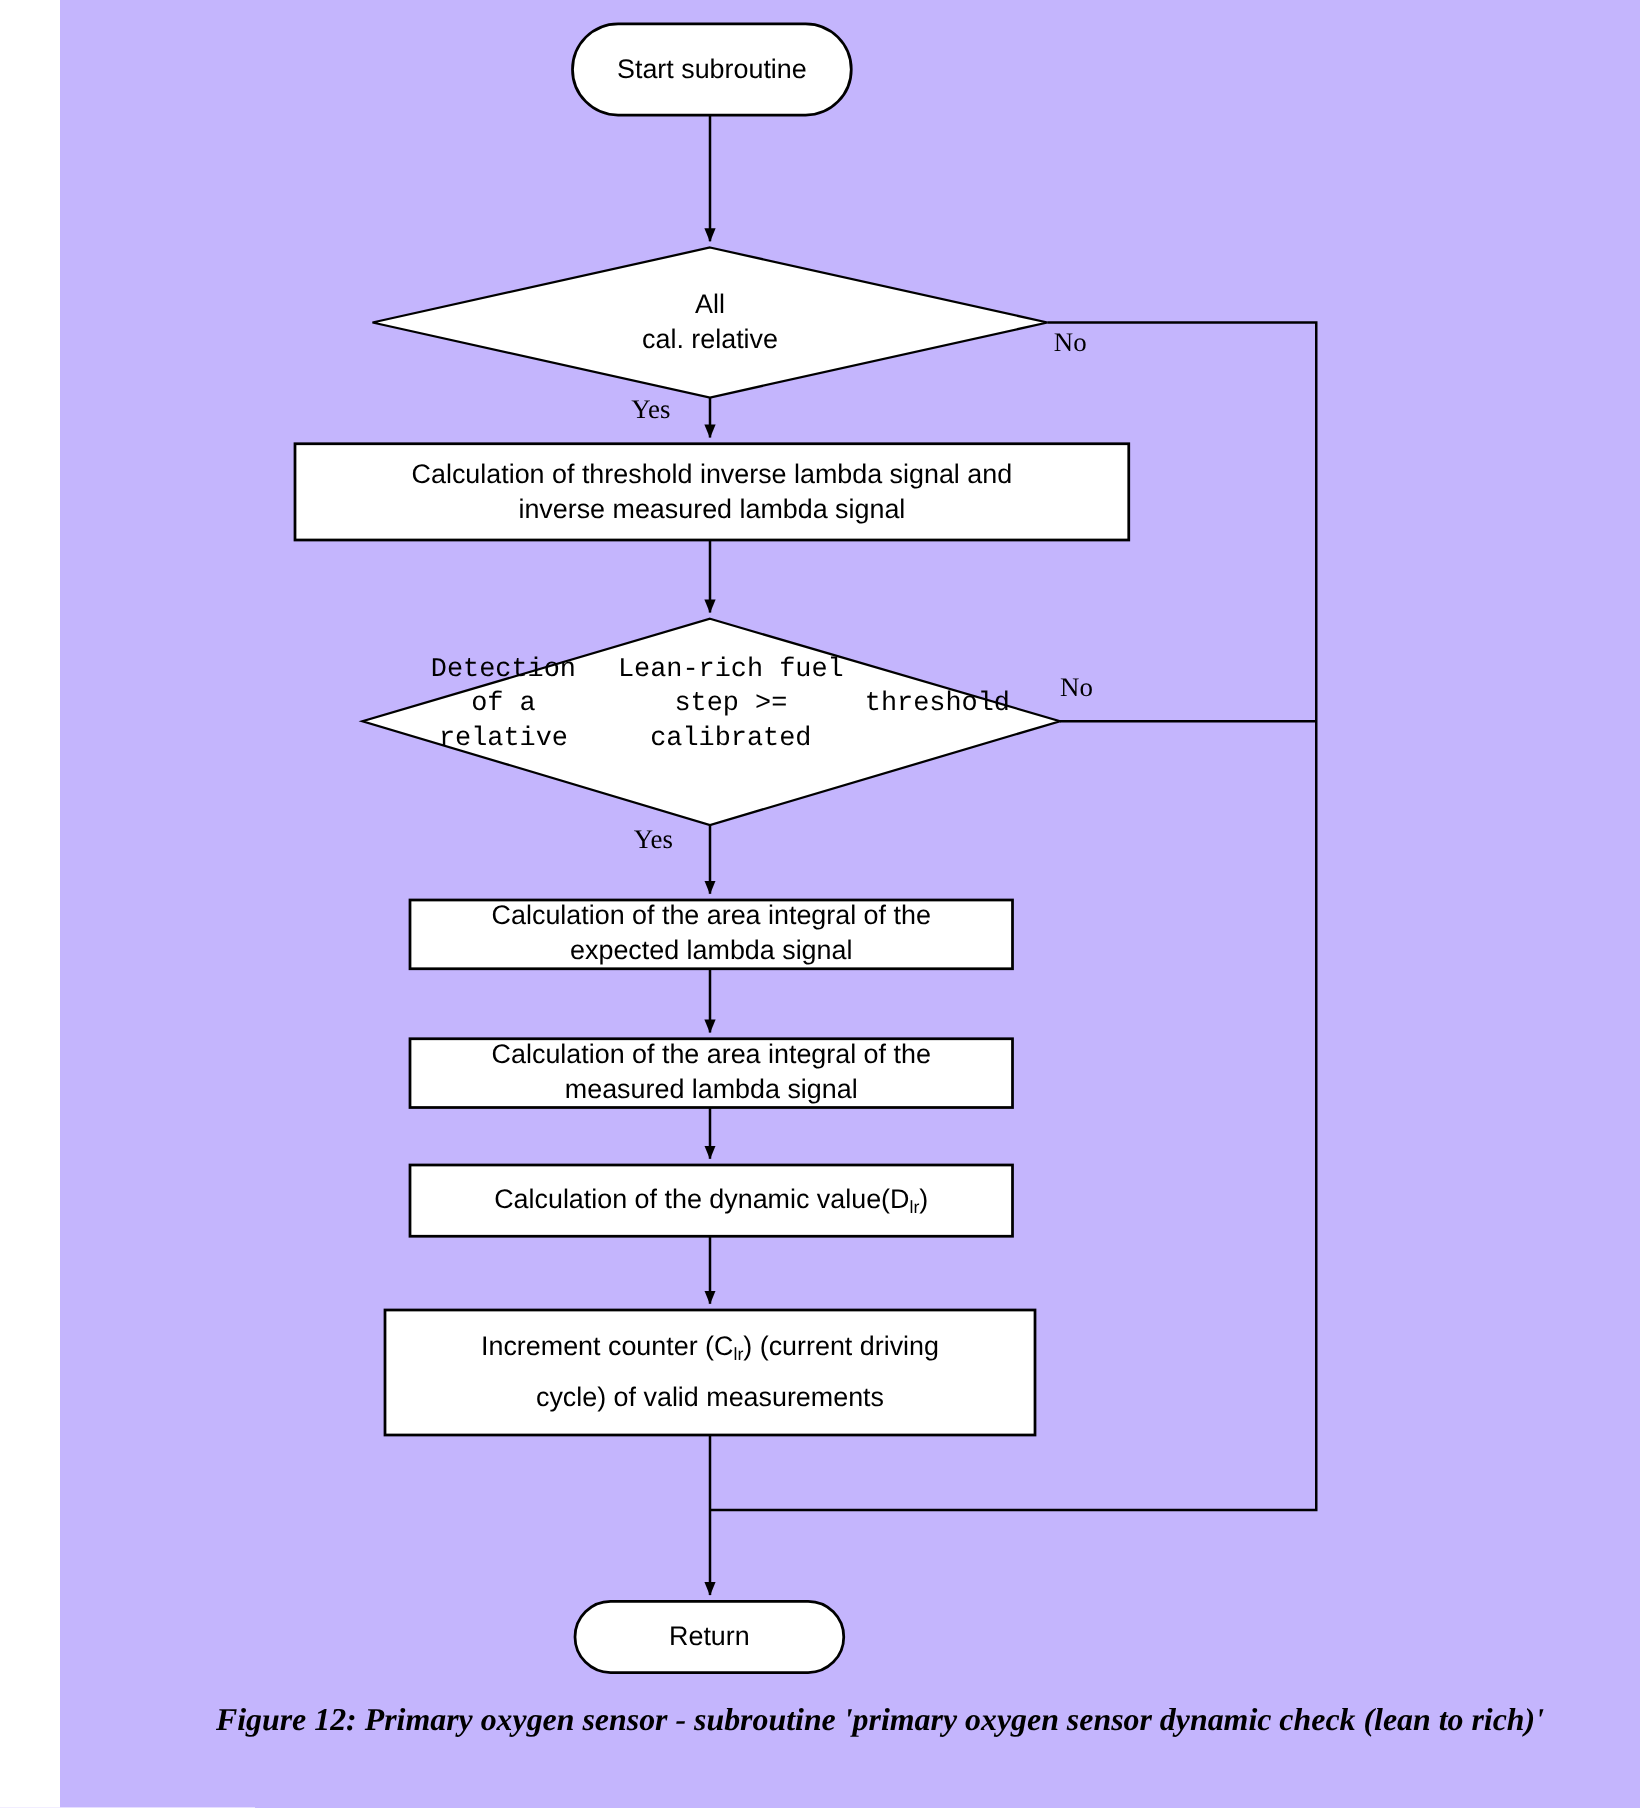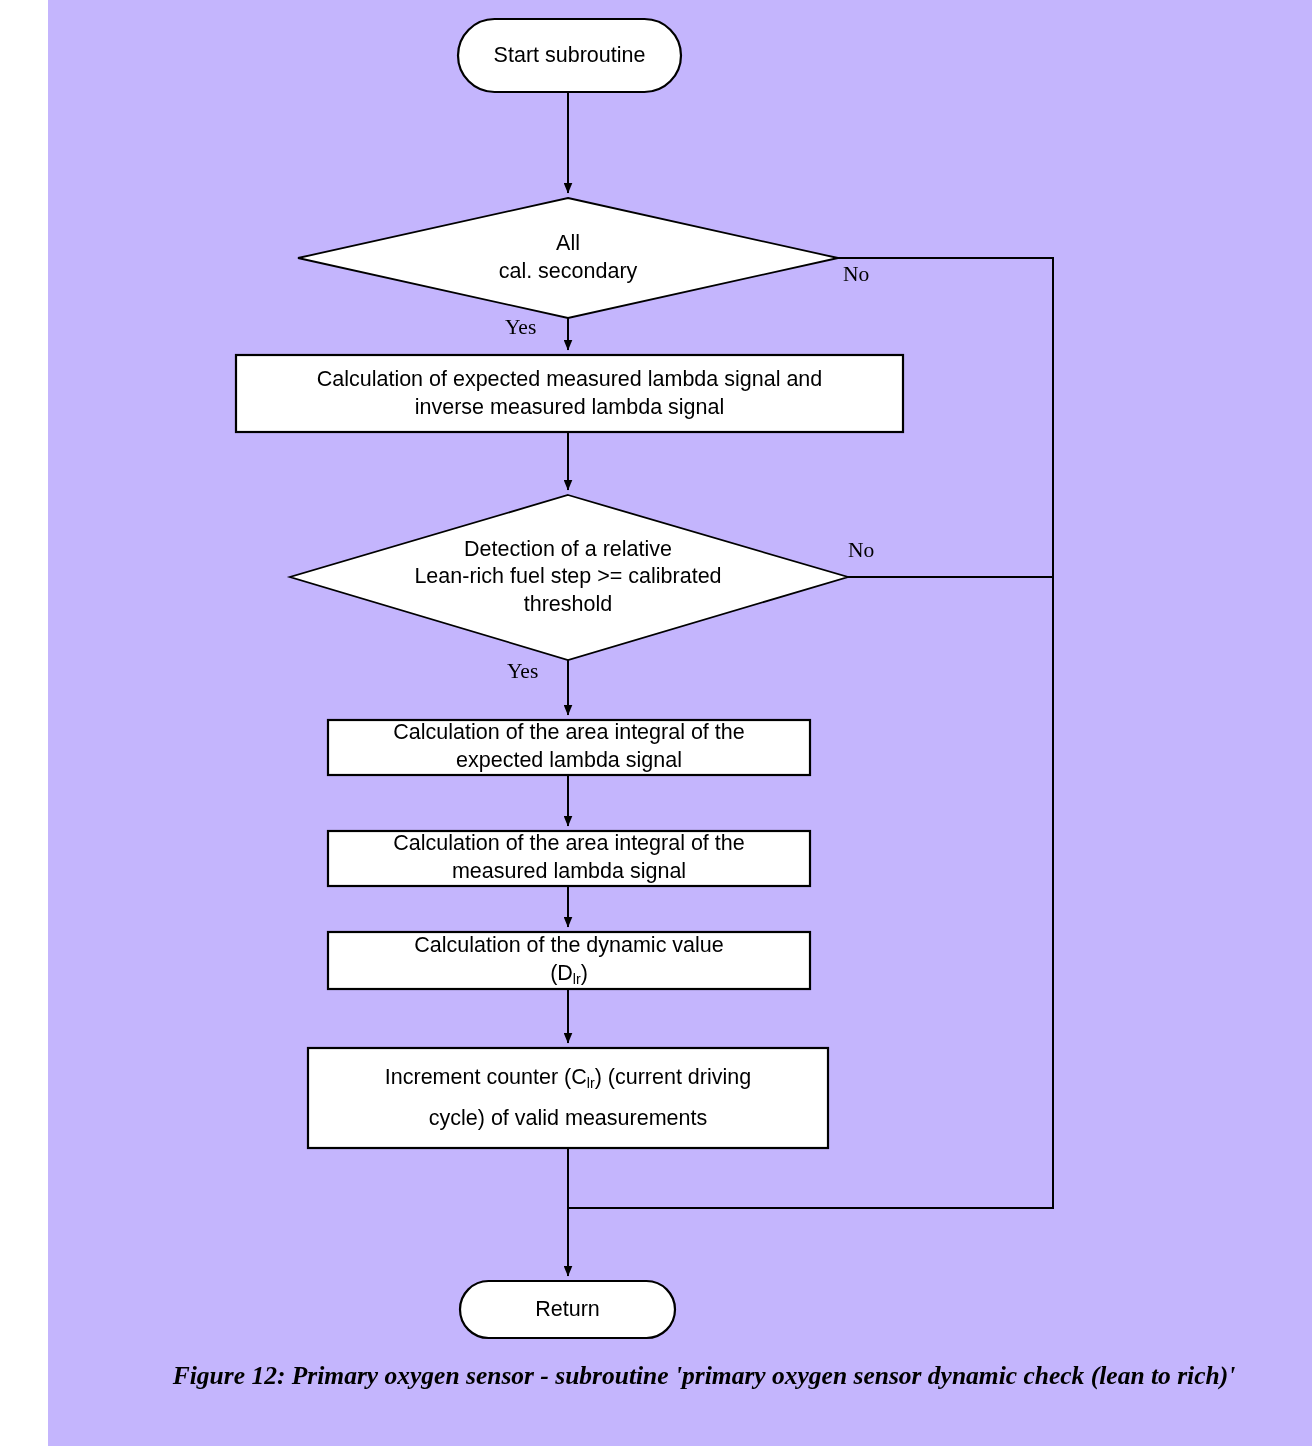--- a/index.html
+++ b/index.html
@@ -113,53 +113,53 @@
 
     <path d="M790,258 L1005,258 L1005,1208 L520,1208" fill="none" stroke="#000000" stroke-width="2"></path>
 
     <path d="M800,577 L1005,577" fill="none" stroke="#000000" stroke-width="2"></path>
   </svg>
 
   <div class="node-text" style="left:410px; top:19px; width:223px; height:73px;">Start subroutine</div>
 
   <div class="node-text" style="left:280px; top:208px; width:480px; height:100px; flex-direction:column;">
     <span>All</span>
-    <span>cal. secondary</span>
+    <span>cal. relative</span>
   </div>
 
   <div class="branch-label" style="left:795px; top:262px;">No</div>
 
   <div class="branch-label" style="left:457px; top:315px;">Yes</div>
 
   <div class="node-text" style="left:196px; top:355px; width:651px; height:77px; flex-direction:column;">
-    <span>Calculation of expected measured lambda signal and</span>
+    <span>Calculation of threshold inverse lambda signal and</span>
     <span>inverse measured lambda signal</span>
   </div>
 
-  <div class="node-text" style="left:280px; top:527px; width:480px; height:100px; flex-direction:column;">
+  <div class="node-text" style="left:280px; top:514px; width:480px; height:100px; font-family:Liberation Mono, monospace;">
     <span>Detection of a relative</span>
     <span>Lean-rich fuel step &gt;= calibrated</span>
     <span>threshold</span>
   </div>
 
   <div class="branch-label" style="left:800px; top:538px;">No</div>
 
   <div class="branch-label" style="left:459px; top:659px;">Yes</div>
 
   <div class="node-text" style="left:284px; top:718px; width:474px; height:57px; flex-direction:column;">
     <span>Calculation of the area integral of the</span>
     <span>expected lambda signal</span>
   </div>
 
   <div class="node-text" style="left:284px; top:829px; width:474px; height:57px; flex-direction:column;">
     <span>Calculation of the area integral of the</span>
     <span>measured lambda signal</span>
   </div>
 
-  <div class="node-text" style="left:284px; top:930px; width:474px; height:59px; flex-direction:column;">
+  <div class="node-text" style="left:284px; top:930px; width:474px; height:59px; flex-direction:row;">
     <span>Calculation of the dynamic value</span>
     <span><span>(D</span><sub>lr</sub><span>)</span></span>
   </div>
 
   <div class="node-text" style="left:266px; top:1048px; width:508px; height:100px; flex-direction:column;gap:13px;">
     <span><span>Increment counter (C</span><sub>lr</sub><span>) (current driving</span></span>
     <span>cycle) of valid measurements</span>
   </div>
 
   <div class="node-text" style="left:412px; top:1281px; width:215px; height:57px;">Return</div>

